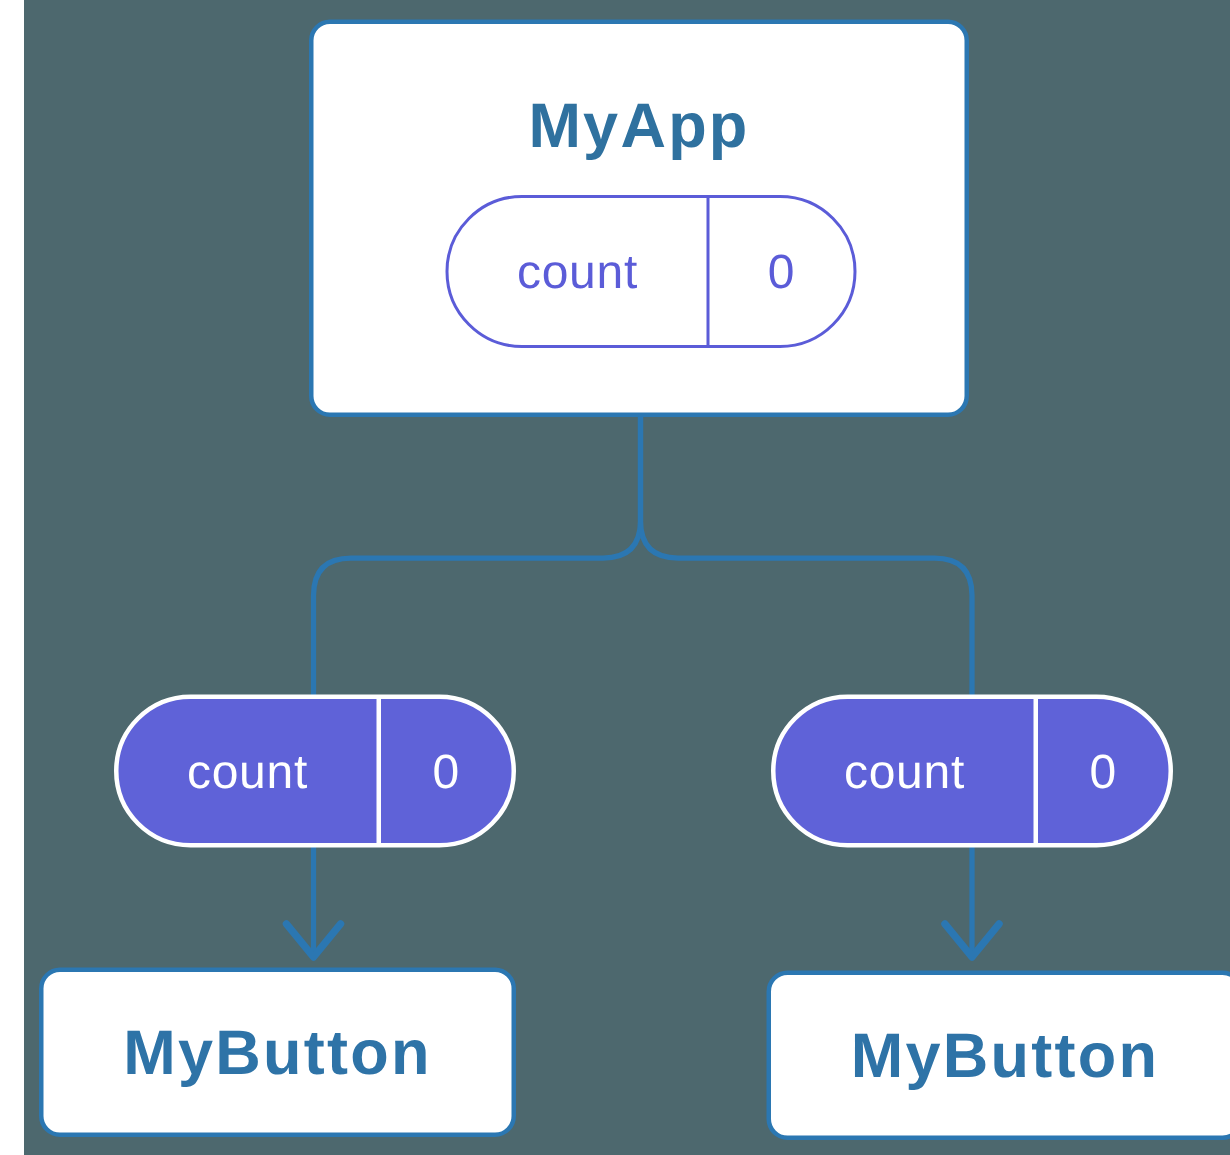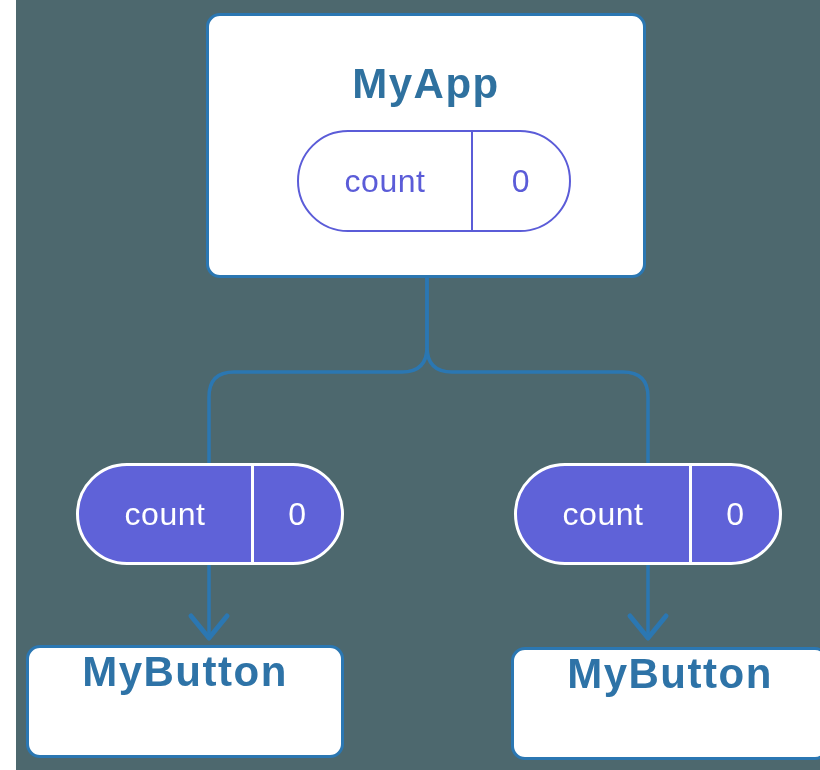--- a/index.html
+++ b/index.html
@@ -50,21 +50,21 @@
   }
   .node-myapp .node-title {
     position: absolute;
     left: 0; right: 0; top: 44px;
     text-align: center;
     font-size: 42px;
     color: var(--parent-title);
   }
   .node-button {
     display: flex;
-    align-items: flex-start;
+    align-items: center;
     justify-content: center;
   }
   .node-button .node-title {
     font-size: 42px;
     color: var(--button-title);
   }
   .node-button-left  { left: 10px;  top: 645px; width: 318px; height: 113px; }
   .node-button-right { left: 495px; top: 647px; width: 318px; height: 113px; }
 
   .pill {

